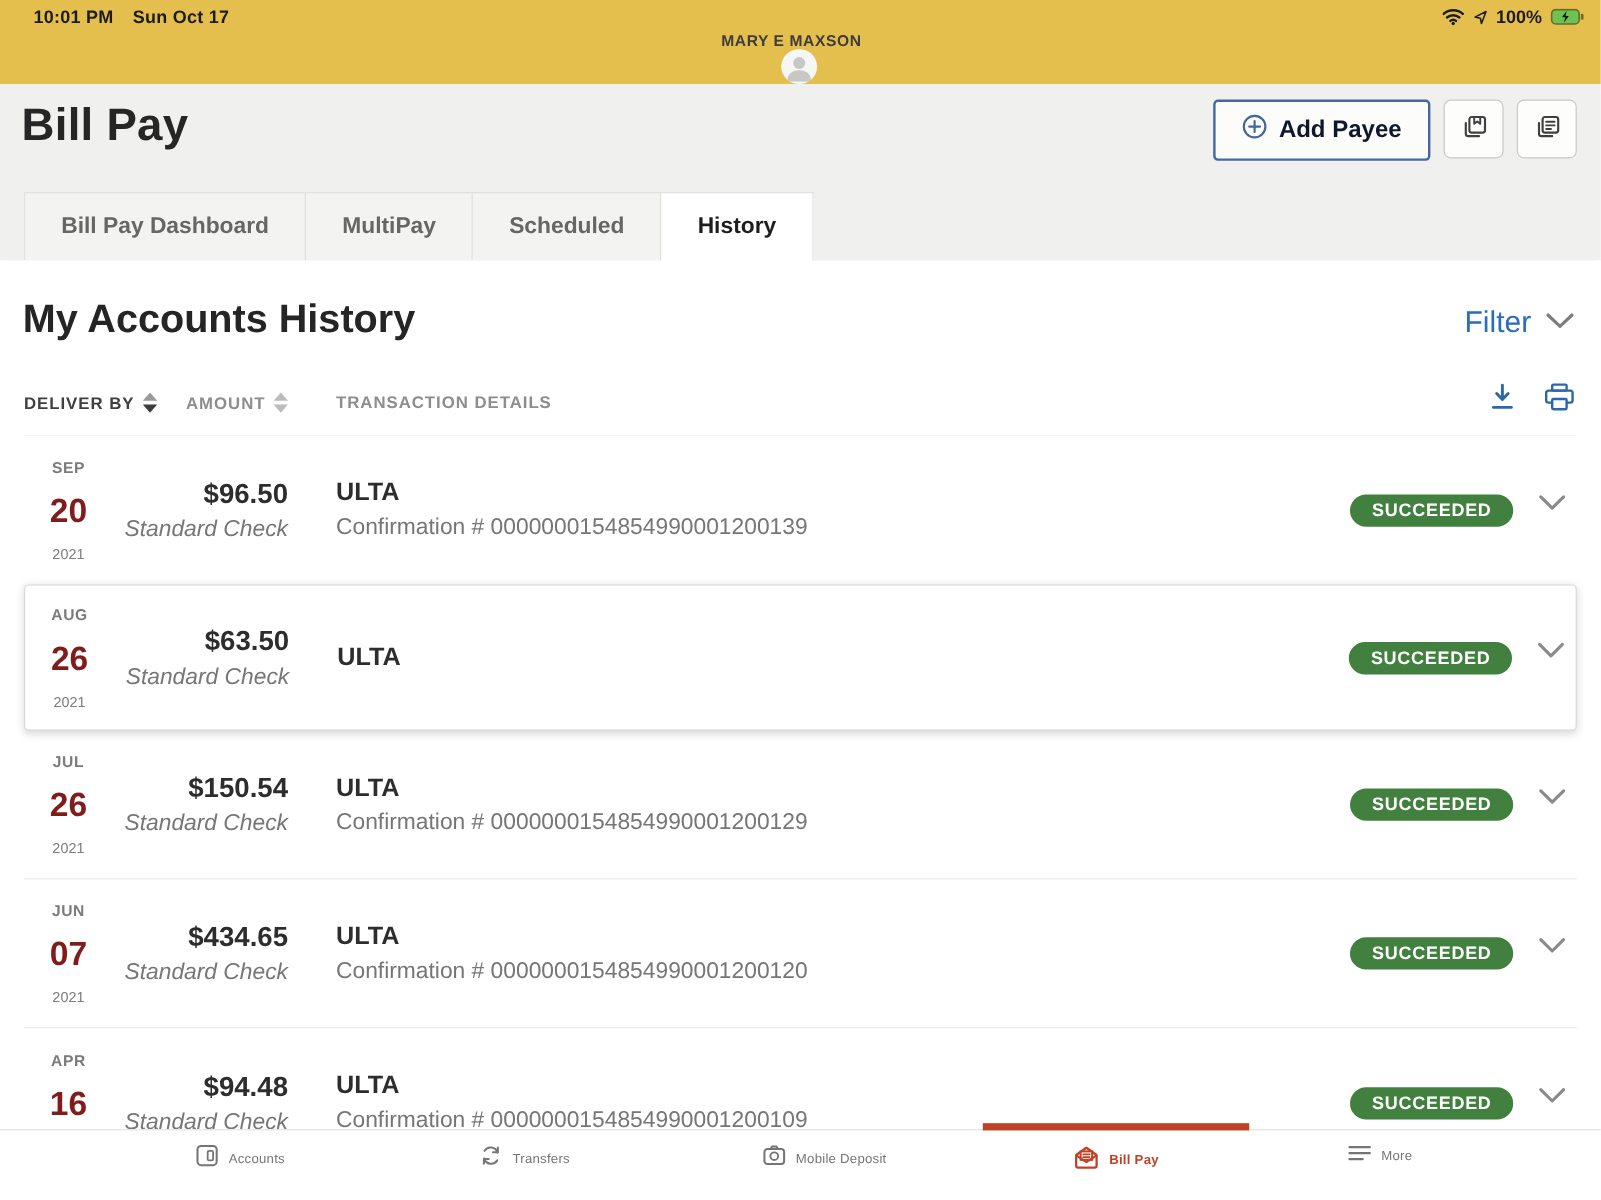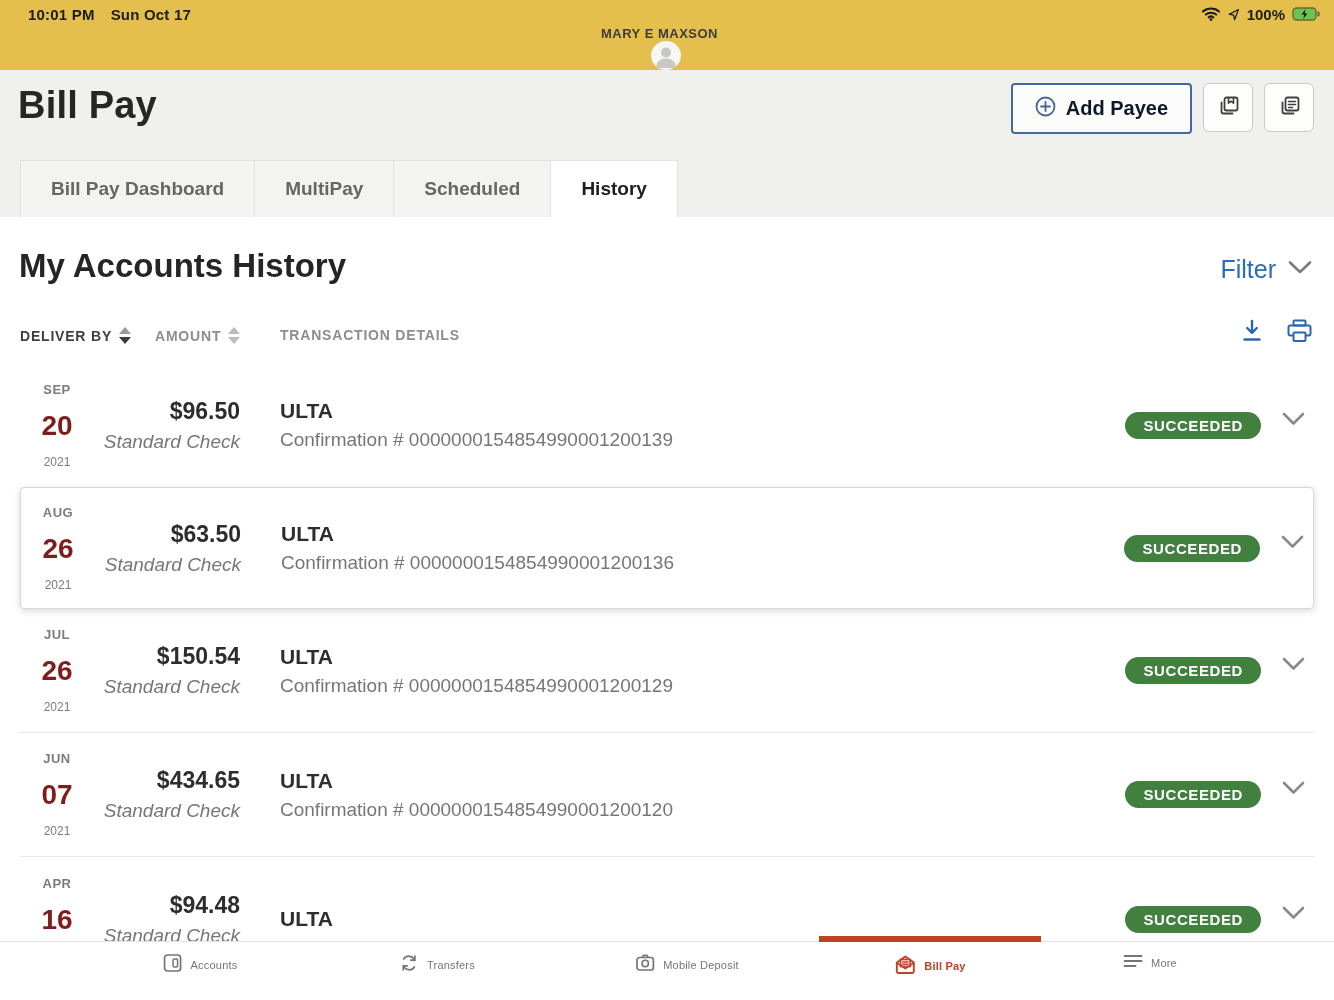--- a/index.html
+++ b/index.html
@@ -259,21 +259,20 @@
             <div class="date-month">AUG</div>
             <div class="date-day">26</div>
             <div class="date-year">2021</div>
           </div>
           <div class="col-amt">
             <div class="amt">$63.50</div>
             <div class="method">Standard Check</div>
           </div>
           <div class="col-det">
             <div class="payee">ULTA</div>
-            <div class="confirm">Confirmation # 0000000154854990001200136</div>
           </div>
           <div class="col-stat">
             <span class="badge">SUCCEEDED</span>
             <span class="row-chevron">
               <svg width="23" height="14" viewBox="0 0 23 14">
                 <path d="M2 2 L11.5 11.5 L21 2" fill="none" stroke="#8a8a8a" stroke-width="2.6" stroke-linecap="round" stroke-linejoin="round"></path>
               </svg>
             </span>
           </div>
         </div>
@@ -331,20 +330,21 @@
             <div class="date-month">APR</div>
             <div class="date-day">16</div>
             <div class="date-year">2021</div>
           </div>
           <div class="col-amt">
             <div class="amt">$94.48</div>
             <div class="method">Standard Check</div>
           </div>
           <div class="col-det">
             <div class="payee">ULTA</div>
+            <div class="confirm">Confirmation # 0000000154854990001200109</div>
           </div>
           <div class="col-stat">
             <span class="badge">SUCCEEDED</span>
             <span class="row-chevron">
               <svg width="23" height="14" viewBox="0 0 23 14">
                 <path d="M2 2 L11.5 11.5 L21 2" fill="none" stroke="#8a8a8a" stroke-width="2.6" stroke-linecap="round" stroke-linejoin="round"></path>
               </svg>
             </span>
           </div>
         </div>

